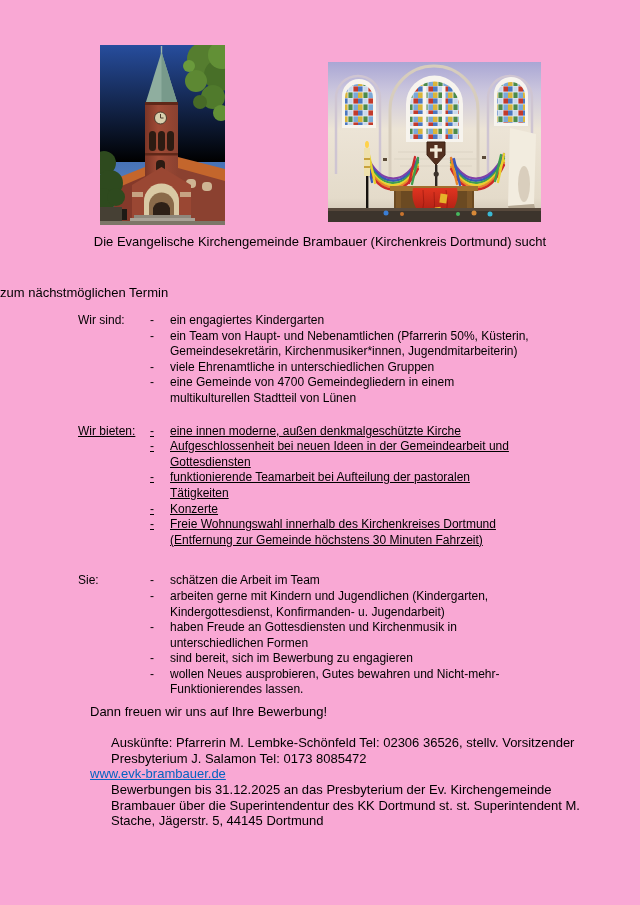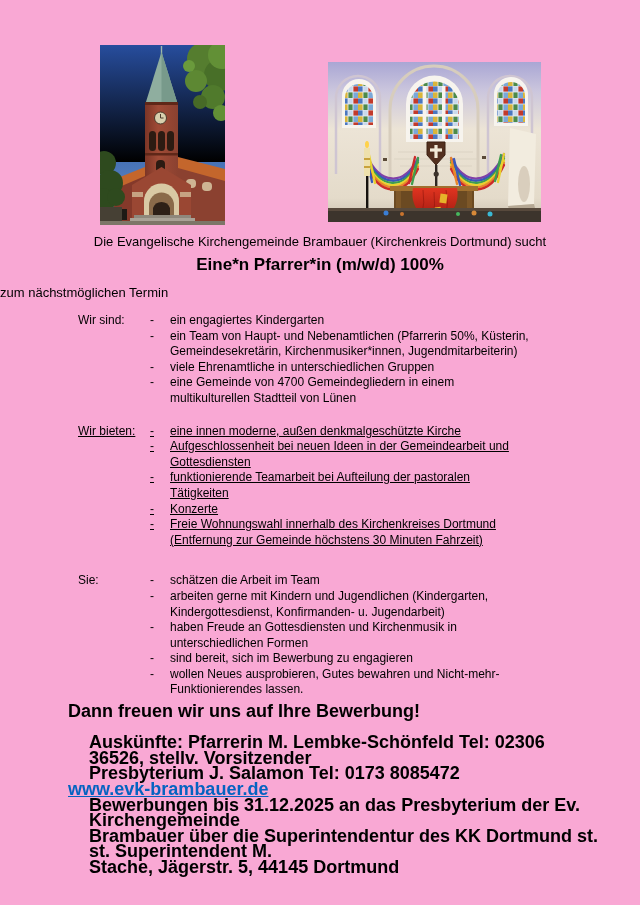--- a/index.html
+++ b/index.html
@@ -20,22 +20,22 @@
           font-size:12px; line-height:15.6px; }
   .section { display:flex; align-items:flex-start; }
   .sec-1 { margin-bottom:17px; }
   .sec-2 { margin-bottom:25px;text-decoration:underline; }
   .sec-label { width:72px; flex:none; }
   .sec-bullets { flex:1; }
   .bullet-row { display:flex; }
   .dash { width:20px; flex:none; }
   .btext { white-space:pre-line; flex:1; }
 
-  .closing { position:absolute; top:704px; left:68px; width:532px;
-             font-size:18px; line-height:15.6px;font-weight:bold; }
+  .closing { position:absolute; top:704px; left:90px; width:532px;
+             font-size:13px; line-height:15.6px; }
   .cta { margin-bottom:15.6px; }
   .pre { white-space:pre-line;margin-left:21px; }
   .weblink { text-decoration:underline; cursor:pointer; display:inline-block; }
 </style>
 </head>
 <body>
 
 <div class="page">
 
   <svg class="photo-left" viewBox="0 0 125 180" role="img">
@@ -234,21 +234,20 @@
     <rect y="146" width="213" height="14" fill="#3c342c"></rect>
     <rect y="146" width="213" height="3" fill="#57493c"></rect>
     <circle cx="58" cy="151" r="2.5" fill="#3a86e8" opacity="0.9"></circle>
     <circle cx="74" cy="152" r="2" fill="#d87a2e" opacity="0.9"></circle>
     <circle cx="146" cy="151" r="2.5" fill="#e8923a" opacity="0.9"></circle>
     <circle cx="162" cy="152" r="2.5" fill="#38c8e8" opacity="0.9"></circle>
     <circle cx="130" cy="152" r="2" fill="#48d86a" opacity="0.8"></circle>
   </svg>
 
   <div class="intro">Die Evangelische Kirchengemeinde Brambauer (Kirchenkreis Dortmund) sucht</div>
-  <div class="title">Eine*n Pfarrer*in (m/w/d) 100%</div>
   <div class="subtitle">zum nächstmöglichen Termin</div>
 
   <div class="body">
 
     <div class="section sec-1">
       <div class="sec-label">Wir sind:</div>
       <div class="sec-bullets">
         <div class="bullet-row">
           <span class="dash">-</span>
           <span class="btext">ein engagiertes Kindergarten</span>

